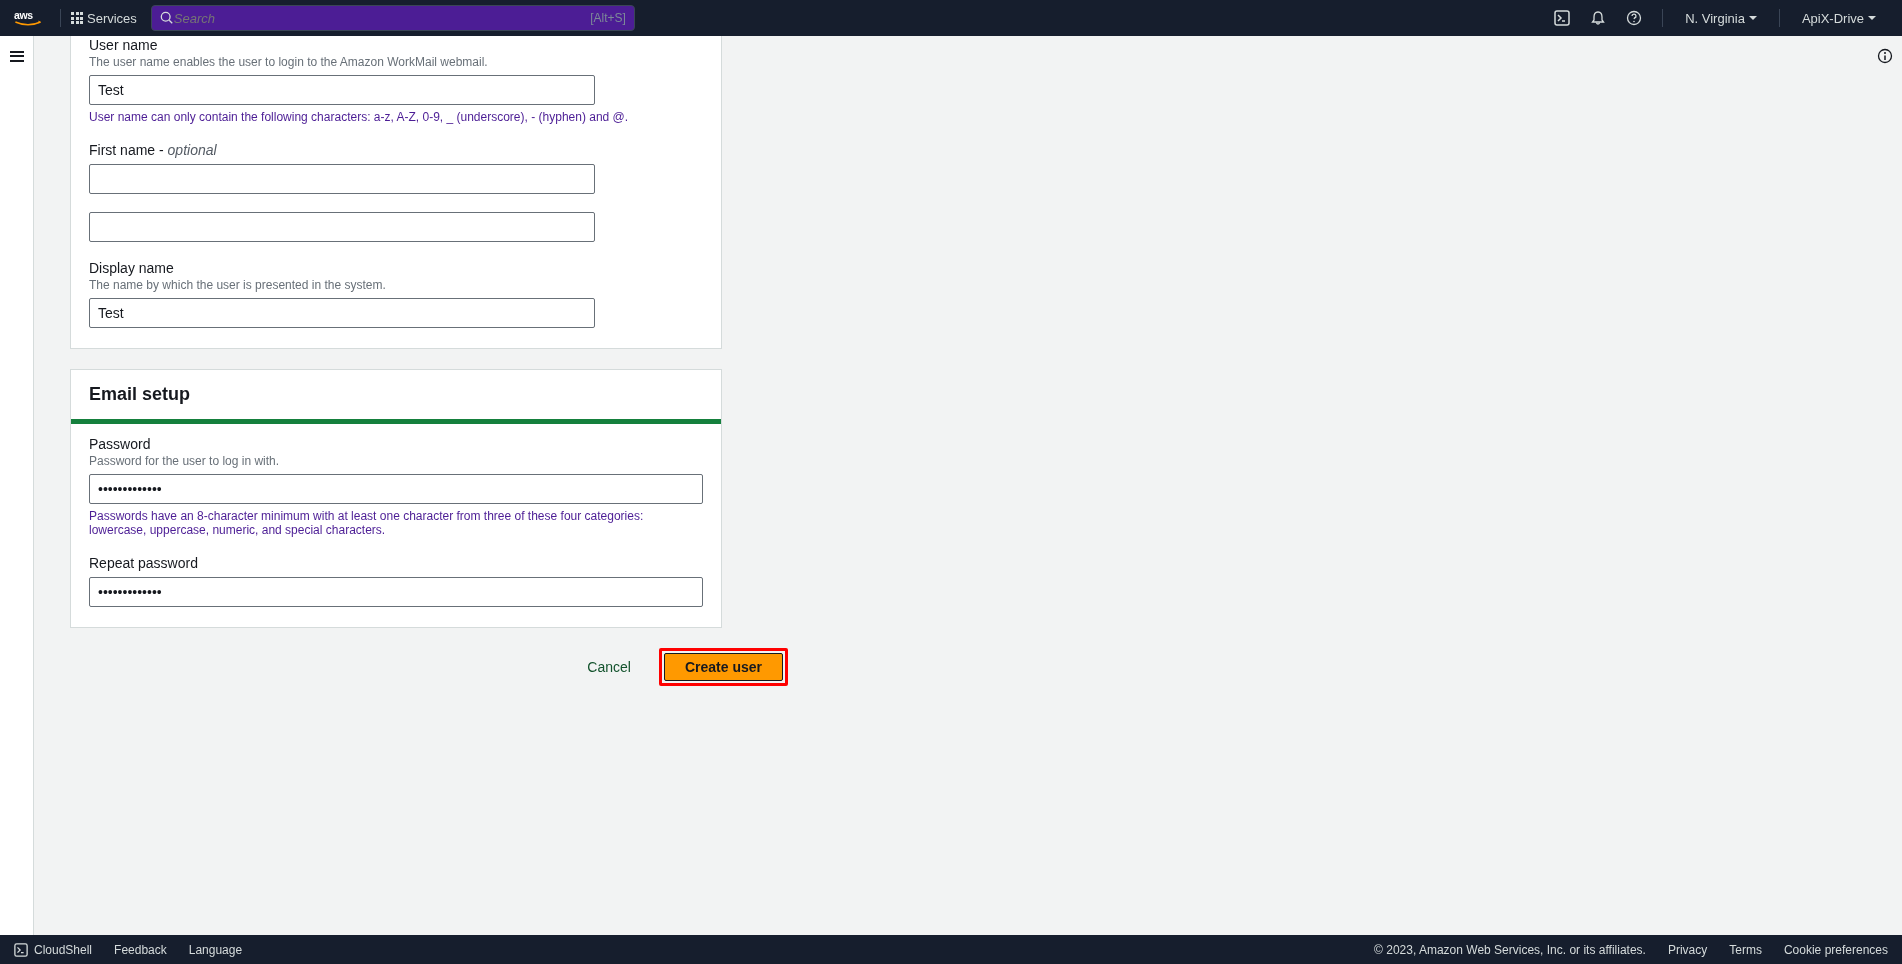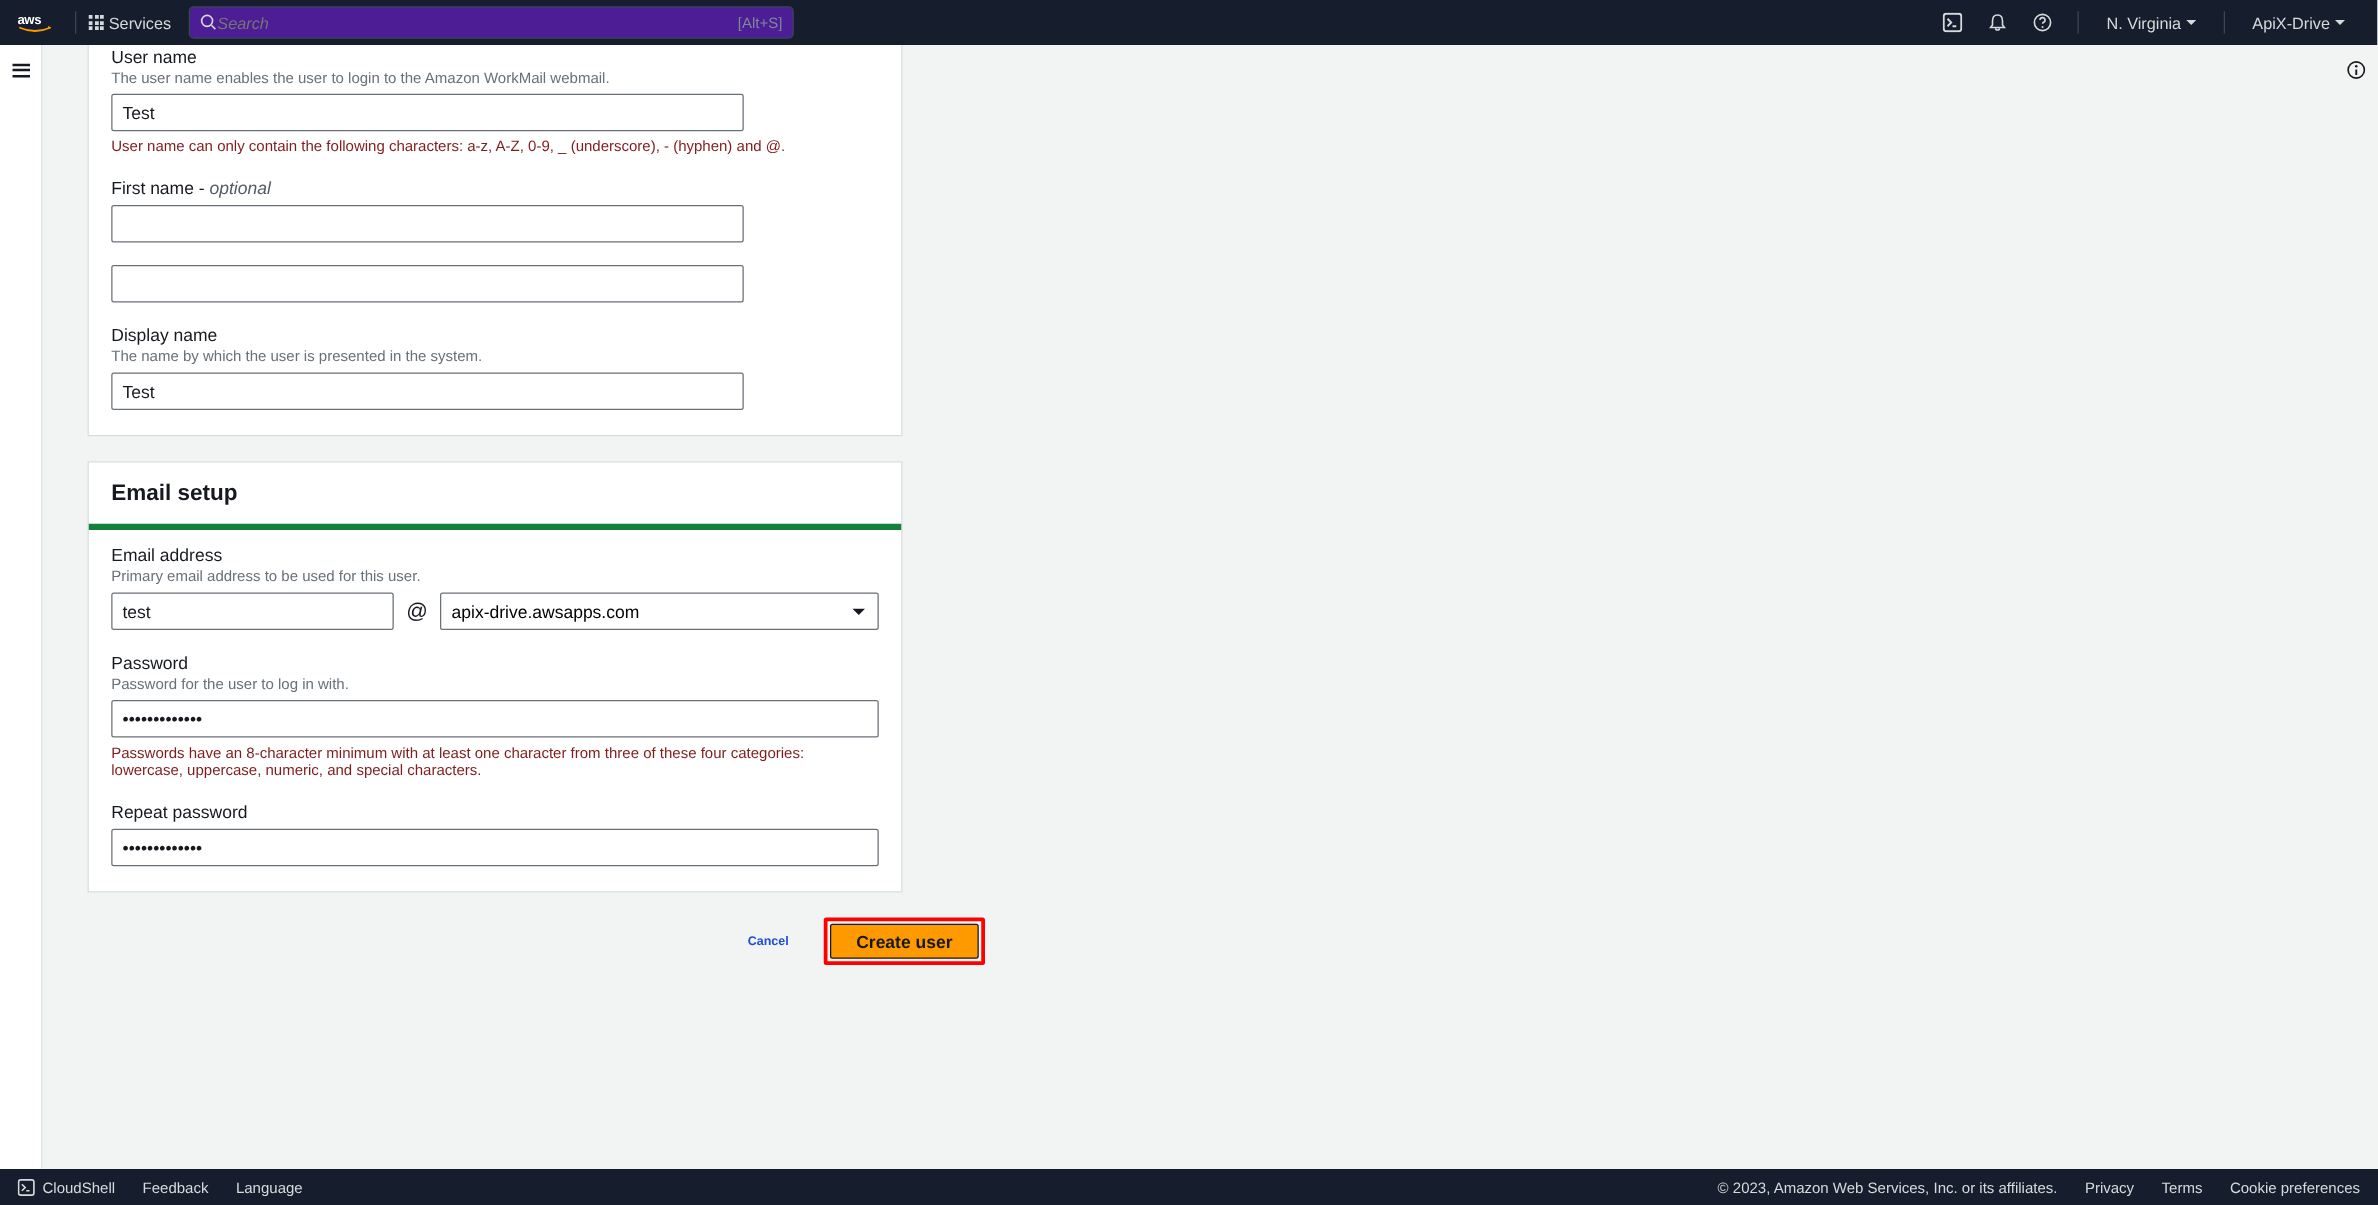--- a/index.html
+++ b/index.html
@@ -32,34 +32,34 @@
 .main { position: fixed; left: 34px; right: 34px; top: 36px; bottom: 29px; overflow-y: auto; padding: 0 36px 20px; }
 .panel { background: #fff; border: 1px solid #d5dbdb; margin-bottom: 20px; width: 652px; }
 .panel-body { padding: 0 18px 20px; }
 .panel-header { padding: 14px 18px; border-bottom: 5px solid #15803d; font-size: 18px; font-weight: 700; color: #16191f; }
 
 .field { margin-top: 18px; }
 .field:first-child { margin-top: 6px; }
 .field-label { font-size: 14px; color: #16191f; font-weight: 400; }
 .field-label .optional { font-style: italic; color: #545b64; }
 .field-desc { font-size: 12px; color: #687078; margin-top: 2px; }
-.field-hint { font-size: 12px; color: #7f1d1d; margin-top: 5px; }
+.field-hint { font-size: 12px; color: #4c1d95; margin-top: 5px; }
 .text-input { margin-top: 6px; height: 30px; border: 1px solid #687078; border-radius: 2px; padding: 0 8px; font-size: 14px; color: #16191f; outline: none; display: block; }
 .text-input.w506 { width: 506px; }
 .text-input.wfull { width: 100%; }
 
 .email-row { display: flex; align-items: center; gap: 10px; margin-top: 6px; }
 .email-local { width: 226px; }
 .at-sign { font-size: 17px; color: #16191f; }
 .domain-select { flex: 1; height: 30px; border: 1px solid #687078; border-radius: 2px; padding: 0 28px 0 8px; font-size: 14px; display: flex; align-items: center; position: relative; cursor: pointer; }
 .domain-select .caret-black { position: absolute; right: 10px; top: 12px; width: 0; height: 0; border-left: 5px solid transparent; border-right: 5px solid transparent; border-top: 5px solid #16191f; }
 
 
 .actions { width: 718px; display: flex; justify-content: flex-end; align-items: center; gap: 10px; padding-bottom: 10px; }
-.btn-cancel { background: transparent; border: none; color: #1d4ed8; font-size: 10px; font-weight: 700; cursor: pointer; padding: 6px 18px; }
+.btn-cancel { background: transparent; border: none; color: #14532d; font-size: 14px; font-weight: 400; cursor: pointer; padding: 6px 18px; }
 .btn-primary { background: #ff9900; border: 1px solid #16191f; color: #16191f; font-size: 14px; font-weight: 700; cursor: pointer; padding: 5px 20px; border-radius: 2px; }
 .highlight-box { border: 3px solid #ff0000; padding: 2px; border-radius: 2px; }
 
 
 .footer { position: fixed; bottom: 0; left: 0; right: 0; height: 29px; background: #161e2d; color: #d5dbdb; font-size: 12px; display: flex; align-items: center; padding: 0 14px; }
 .footer-item { margin-right: 22px; cursor: pointer; display: flex; align-items: center; gap: 6px; }
 .footer-spacer { flex: 1; }
 .footer-right { margin-left: 22px; cursor: pointer; }
 
 svg { display: block; }
@@ -173,32 +173,20 @@
         <div class="field-label">Display name</div>
         <div class="field-desc">The name by which the user is presented in the system.</div>
         <input class="text-input w506" value="Test" style="">
       </div>
     </div>
   </div>
 
   <div class="panel">
     <div class="panel-header">Email setup</div>
     <div class="panel-body" style="padding-top:6px;">
-      <div class="field">
-        <div class="field-label">Email address</div>
-        <div class="field-desc">Primary email address to be used for this user.</div>
-        <div class="email-row">
-          <input class="text-input email-local" style="margin-top: 0px;" value="test">
-          <span class="at-sign">@</span>
-          <div class="domain-select">
-            <span>apix-drive.awsapps.com</span>
-            <span class="caret-black"></span>
-          </div>
-        </div>
-      </div>
 
       <div class="field">
         <div class="field-label">Password</div>
         <div class="field-desc">Password for the user to log in with.</div>
         <input class="text-input wfull" type="password" value="•••••••••••••" style="">
         <div class="field-hint">Passwords have an 8-character minimum with at least one character from three of these four categories: lowercase, uppercase, numeric, and special characters.</div>
       </div>
 
       <div class="field">
         <div class="field-label">Repeat password</div>

